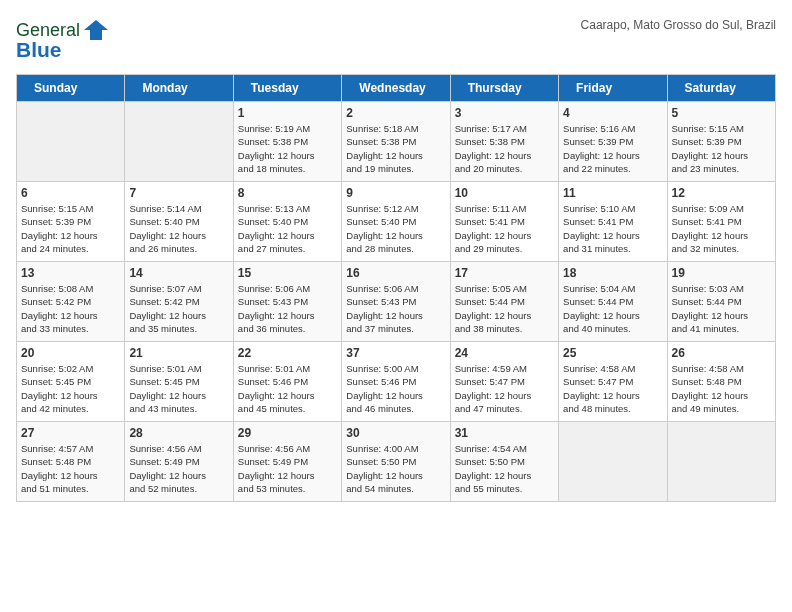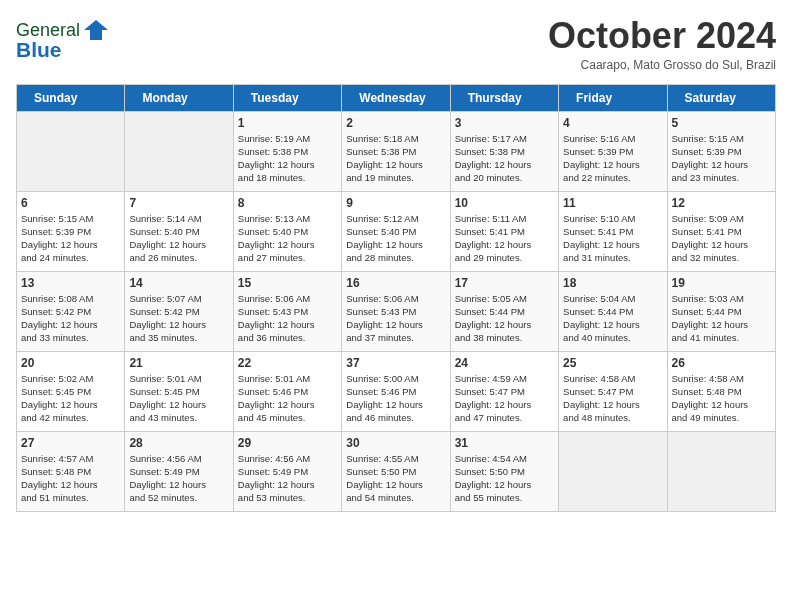--- a/index.html
+++ b/index.html
@@ -98,21 +98,20 @@
       <div style="display:flex;align-items:center;">
         <span class="logo-text-general">General</span>
         <svg class="logo-icon" viewBox="0 0 28 28">
           <polygon points="14,4 26,14 20,14 20,24 8,24 8,14 2,14" fill="#1a6bb5"></polygon>
         </svg>
       </div>
       <span class="logo-text-blue" style="display:block;margin-top:-6px;">Blue</span>
     </div>
   </div>
   <div class="title-block">
-    <div class="month-title">October 2024</div>
     <div class="location-title">Caarapo, Mato Grosso do Sul, Brazil</div>
   </div>
 </div>
 
 <table>
   <thead>
     <tr>
     <th>Sunday</th>
         <th>Monday</th>
         <th>Tuesday</th>
@@ -332,21 +331,21 @@
         </td>
         <td>
           <span class="day-num">29</span>
           <div class="day-info" style="white-space: pre-line;">Sunrise: 4:56 AM
 Sunset: 5:49 PM
 Daylight: 12 hours
 and 53 minutes.</div>
         </td>
         <td>
           <span class="day-num">30</span>
-          <div class="day-info" style="white-space: pre-line;">Sunrise: 4:55 AM
+          <div class="day-info" style="white-space: pre-line;">Sunrise: 4:00 AM
 Sunset: 5:50 PM
 Daylight: 12 hours
 and 54 minutes.</div>
         </td>
         <td>
           <span class="day-num">31</span>
           <div class="day-info" style="white-space: pre-line;">Sunrise: 4:54 AM
 Sunset: 5:50 PM
 Daylight: 12 hours
 and 55 minutes.</div>

